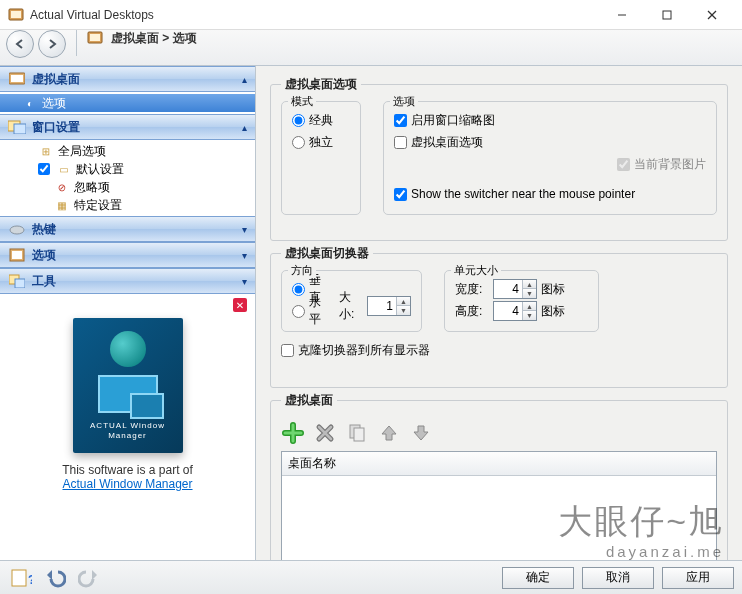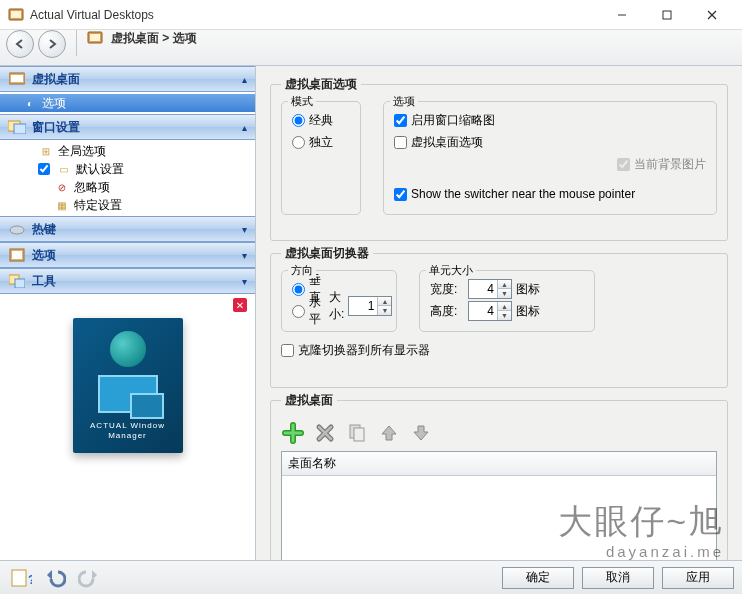--- a/index.html
+++ b/index.html
@@ -212,20 +212,24 @@
       <span class="chev">▾</span>
     </div>
 
     <div class="sidebar-bottom">
       <div class="close-x">✕</div>
       <div class="product-box">
         <div class="logo-circ"></div>
         <div class="screens"></div>
         <div class="pname">ACTUAL Window Manager</div>
       </div>
+      <div class="promo">
+        <div>This software is a part of</div>
+        <a href="#">Actual Window Manager</a>
+      </div>
     </div>
   </div>
 
   <div class="content">
 
     <fieldset>
       <legend>虚拟桌面选项</legend>
       <div class="row">
         <div class="subgroup" style="width:80px">
           <div class="sglabel">模式</div>
@@ -257,21 +261,21 @@
               <input type="checkbox" checked="" style="">
               <span>Show the switcher near the mouse pointer</span>
             </label>
         </div>
       </div>
     </fieldset>
 
     <fieldset>
       <legend>虚拟桌面切换器</legend>
       <div class="row">
-        <div class="subgroup" style="width:116px">
+        <div class="subgroup" style="width:141px">
           <div class="sglabel">方向</div>
           <div style="display:flex;align-items:flex-end;gap:8px">
             <div>
               <label class="opt">
                   <input type="radio" name="dir" checked="" style="">
                   <span>垂直</span>
                 </label>
               <label class="opt">
                   <input type="radio" name="dir" style="">
                   <span>水平</span>
@@ -282,21 +286,21 @@
               <span class="spin">
                   <input value="1" style="">
                   <span class="btns">
                     <div>▲</div>
                     <div>▼</div>
                   </span>
                 </span>
             </div>
           </div>
         </div>
-        <div class="subgroup" style="width:176px">
+        <div class="subgroup" style="width:155px">
           <div class="sglabel">单元大小</div>
           <div class="opt">
             <span style="width:34px">宽度:</span>
             <span class="spin">
                 <input value="4" style="">
                 <span class="btns">
                   <div>▲</div>
                   <div>▼</div>
                 </span>
               </span>

